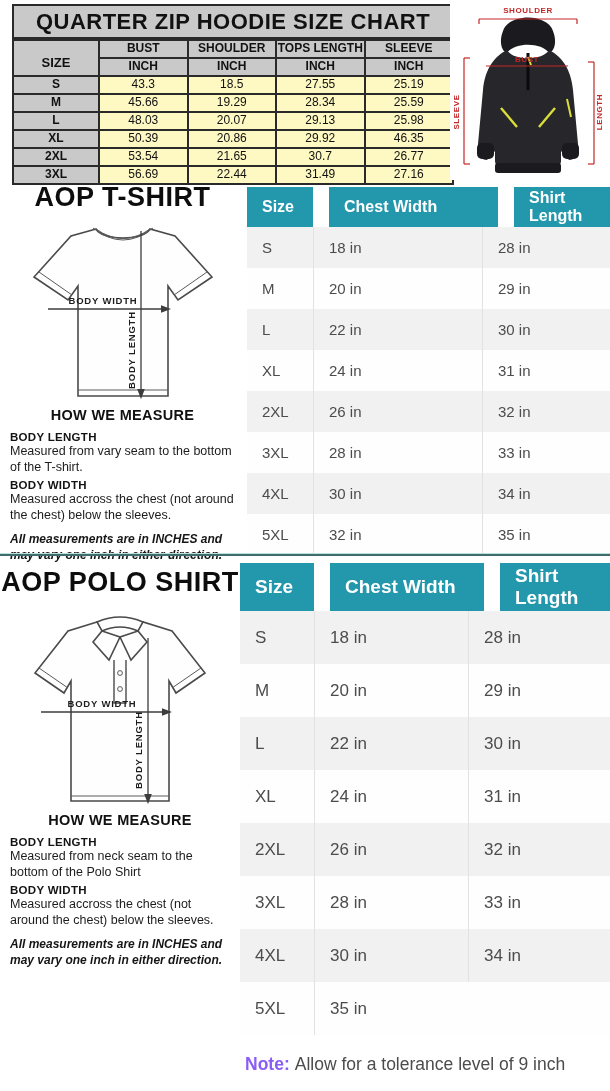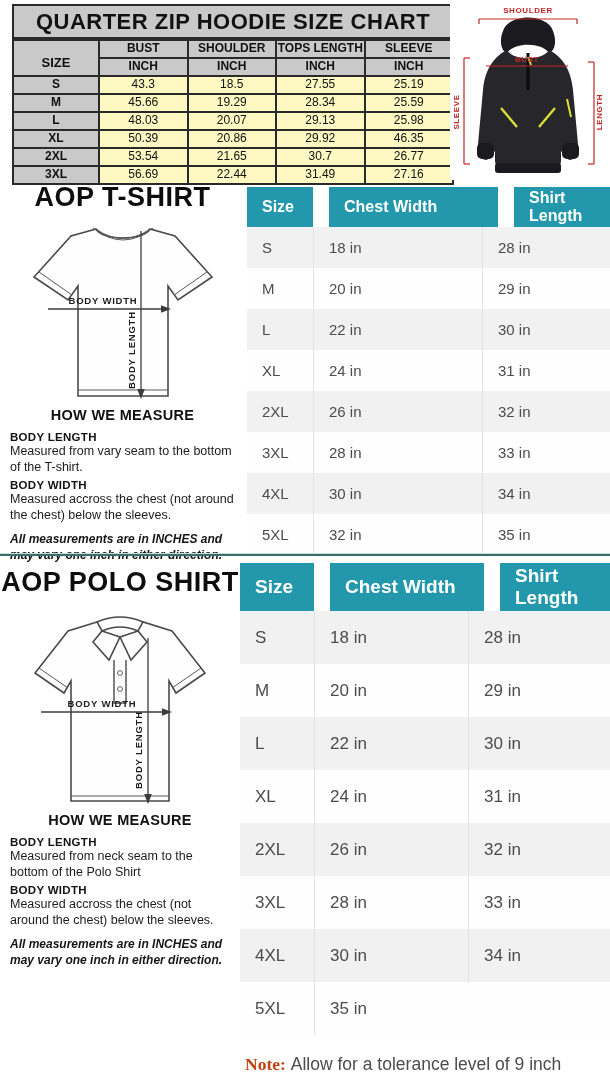--- a/index.html
+++ b/index.html
@@ -49,21 +49,21 @@
   .sz-body { color:#4c4c4c; }
   .tee-tbl .sz-head .cell { height:40px; font-size:16px; }
   .tee-tbl .sz-body .cell { height:41px; font-size:15px; }
   .tee-tbl .c0 { width:66px; } .tee-tbl .c1 { width:169px; } .tee-tbl .c2 { width:128px; flex:1; }
   .polo-tbl .sz-head .cell { height:48px; font-size:19px; }
   .polo-tbl .sz-body .cell { height:53px; font-size:17px; }
   .polo-tbl .c0 { width:74px; } .polo-tbl .c1 { width:154px; } .polo-tbl .c2 { width:142px; flex:1; }
 
   
   .note { position:absolute; left:245px; top:1054px; font-size:17.5px; color:#4c4c4c; }
-  .note b { color:#c2410c; margin-right:5px;font-family:Liberation Serif, serif; }
+  .note b { color:#8b5cf6; margin-right:5px; }
 </style>
 </head>
 <body>
 
 <div id="stage">
 
   <div class="hoodie-chart">
     <div class="hoodie-title">QUARTER ZIP HOODIE SIZE CHART</div>
     <table class="hoodie-table">
       <colgroup>

